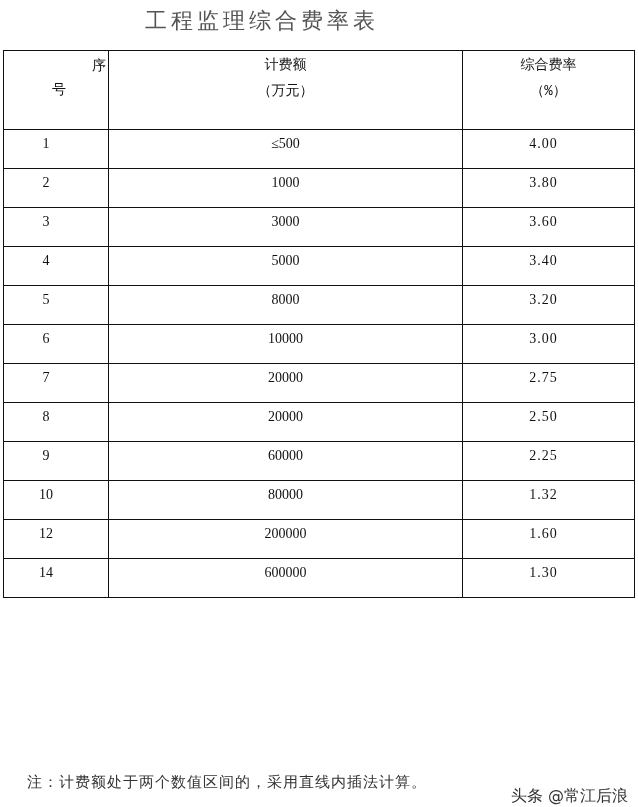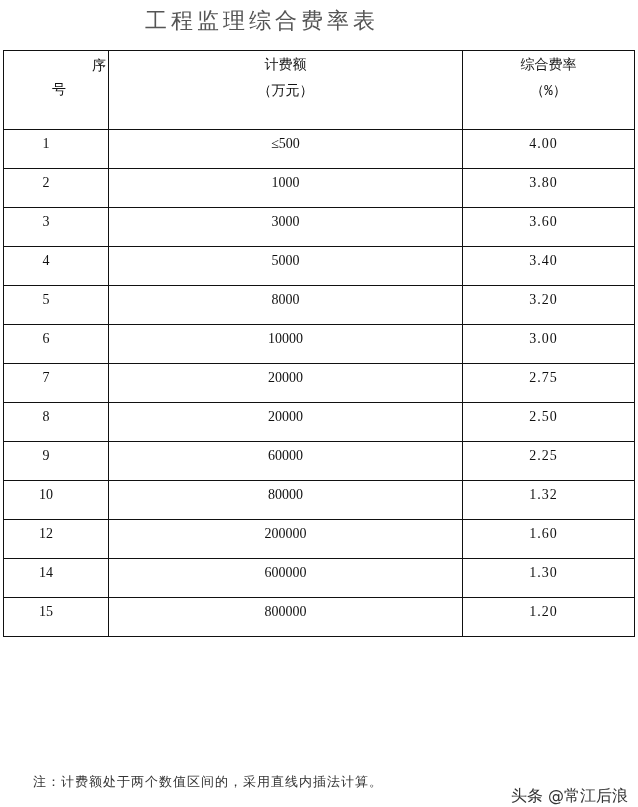--- a/index.html
+++ b/index.html
@@ -15,21 +15,21 @@
   .hdr th { height: 78px; position: relative; font-size: 14px; }
   .hdr .idx { position: relative; height: 78px; }
   .hdr .idx .a { position: absolute; right: 2px; top: 6px; }
   .hdr .idx .b { position: absolute; left: 48px; top: 30px; }
   .hdr .two { padding-top: 6px; line-height: 16px; font-family: Liberation Mono, monospace; }
   .hdr .two div + div { margin-top: 10px; }
   tr.row td { height: 39px; font-size: 14px; padding-top: 6px; box-sizing: border-box;
               font-family: "Liberation Serif", serif; }
   tr.row td.n { padding-right: 20px; }
   tr.row td.rate-v { letter-spacing: 1px; padding-right: 10px; }
-  .note { position: absolute; left: 33px; top: 773px; font-size: 13px; color: #333; letter-spacing: 1px; }
+  .note { position: absolute; left: 27px; top: 773px; font-size: 15px; color: #333; letter-spacing: 1px; }
   .wm { position: absolute; right: 10px; top: 772px; font-size: 16px; color: #333;
         font-family: "DejaVu Sans", sans-serif; margin-top: 14px; }
 </style>
 </head>
 <body>
 
 <div class="title">工程监理综合费率表</div>
 
 <table class="rate">
   <colgroup>
@@ -113,22 +113,17 @@
       <tr class="row">
         <td class="n">12</td>
         <td class="a">200000</td>
         <td class="rate-v">1.60</td>
       </tr>
       <tr class="row">
         <td class="n">14</td>
         <td class="a">600000</td>
         <td class="rate-v">1.30</td>
       </tr>
-      <tr class="row">
-        <td class="n">15</td>
-        <td class="a">800000</td>
-        <td class="rate-v">1.20</td>
-      </tr>
     </tbody>
 </table>
 
 <div class="note">注：计费额处于两个数值区间的，采用直线内插法计算。</div>
 <div class="wm">头条 @常江后浪</div>
 
 </body></html>

